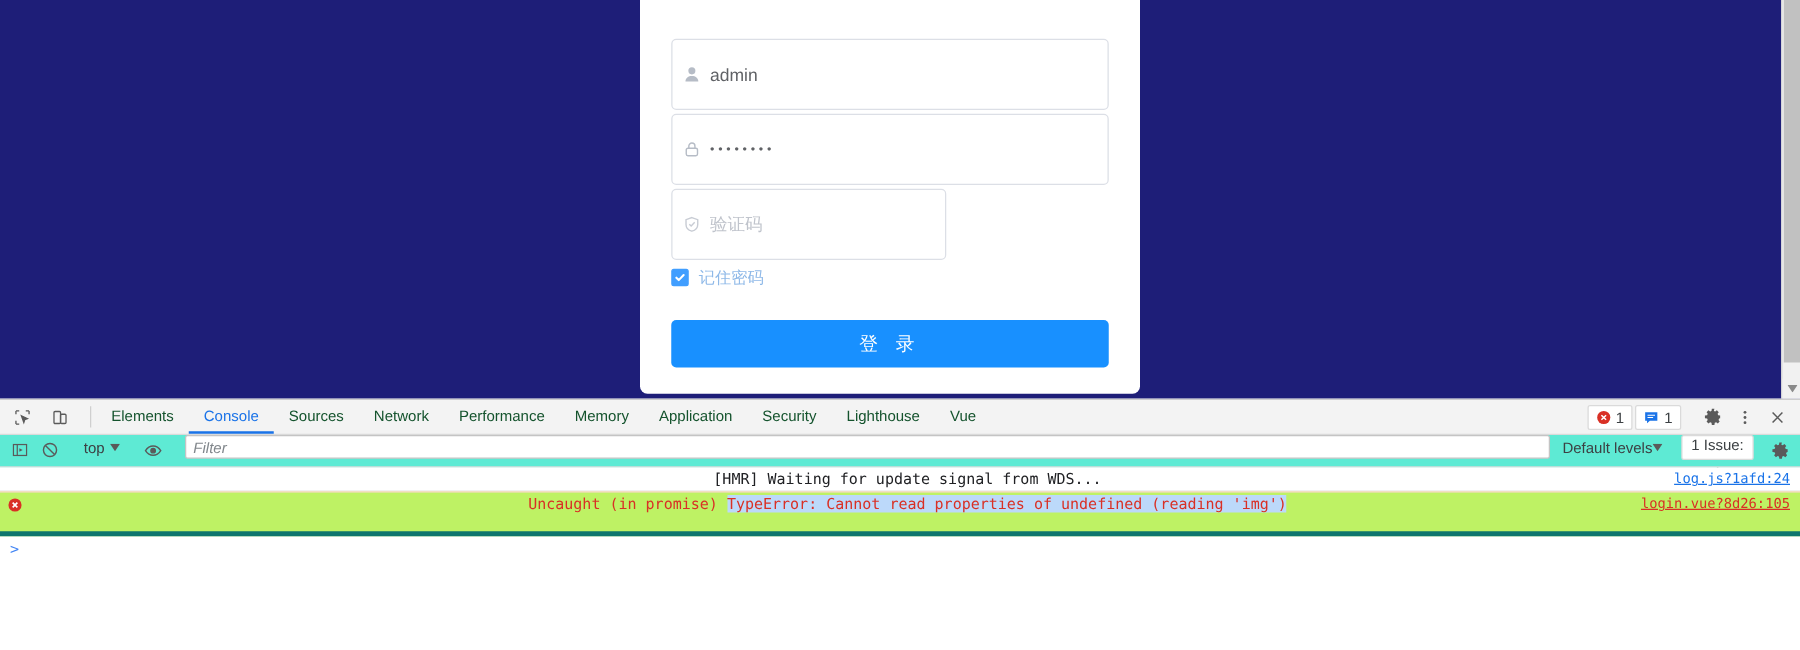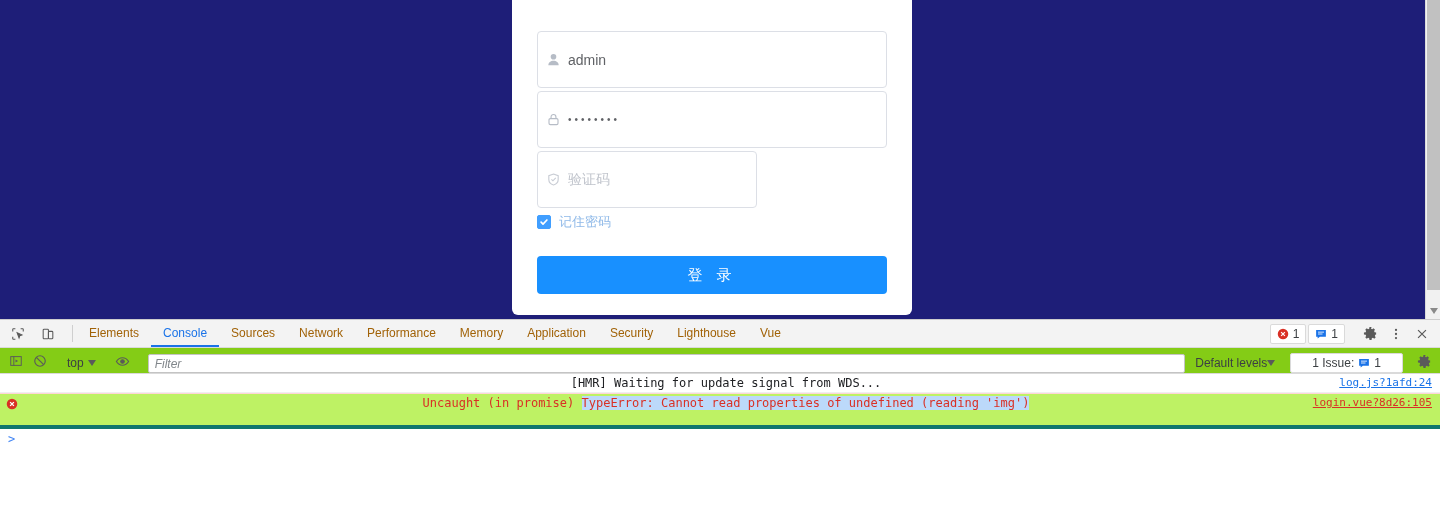--- a/index.html
+++ b/index.html
@@ -115,21 +115,21 @@
   .icon-btn {
     width: 24px; height: 24px;
     display: flex; align-items: center; justify-content: center;
     color: #5a5a5a; cursor: pointer; border-radius: 2px;
   }
   .vsep { width: 1px; background: #cfcfcf; margin: 5px 4px; }
   .dt-tabs { display: flex; align-items: stretch; }
   .dt-tab {
     display: flex; align-items: center;
     padding: 0 12px;
-    font-size: 12px; color: #a16207;
+    font-size: 12px; color: #14532d;
     cursor: pointer;
     border-bottom: 2px solid transparent;
     white-space: nowrap;
   }
   .dt-tab.active { color: #1a73e8; border-bottom-color: #1a73e8; }
   .dt-tabbar .right {
     margin-left: auto;
     display: flex; align-items: center; gap: 2px;
     padding-right: 6px;
   }
@@ -137,23 +137,23 @@
     display: flex; align-items: center; gap: 4px;
     height: 20px; padding: 0 6px;
     border: 1px solid #dadada; border-radius: 2px;
     background: #ffffff;
     font-size: 12px; color: #3c4043;
     cursor: pointer;
   }
 
   .dt-console-toolbar {
     height: 26px;
-    display: flex; align-items: flex-end;
+    display: flex; align-items: flex-start;
     border-bottom: 1px solid #dadada;
-    background: #84cc16;
+    background: #5eead4;
     padding: 0 4px 0 4px;
   }
   .ctx-select {
     display: flex; align-items: center; gap: 4px;
     font-size: 12px; color: #3c4043;
     padding: 0 6px; height: 20px; cursor: pointer;
   }
   .filter-input {
     flex: 1;
     height: 19px; margin: 0 4px;
@@ -165,25 +165,25 @@
     font-style: italic;
   }
   .levels {
     display: flex; align-items: center; gap: 0;
     font-size: 12px; color: #3c4043;
     padding: 0 6px; height: 20px; cursor: pointer;
     white-space: nowrap;
   }
   .issues-btn {
     display: flex; align-items: center; gap: 4px;
-    height: 20px; padding: 0 21px;
+    height: 20px; padding: 0 7px;
     border: 1px solid #dadada; border-radius: 2px;
     background: #ffffff;
     font-size: 12px; color: #3c4043;
-    cursor: pointer; white-space: nowrap;
+    cursor: pointer; white-space: nowrap; flex-direction: column;
   }
 
   .console-body {
     position: relative;
     height: 146px;
     background: #ffffff;
     font-family: "DejaVu Sans Mono", monospace;
     font-size: 12px;
     overflow: hidden;
   }

